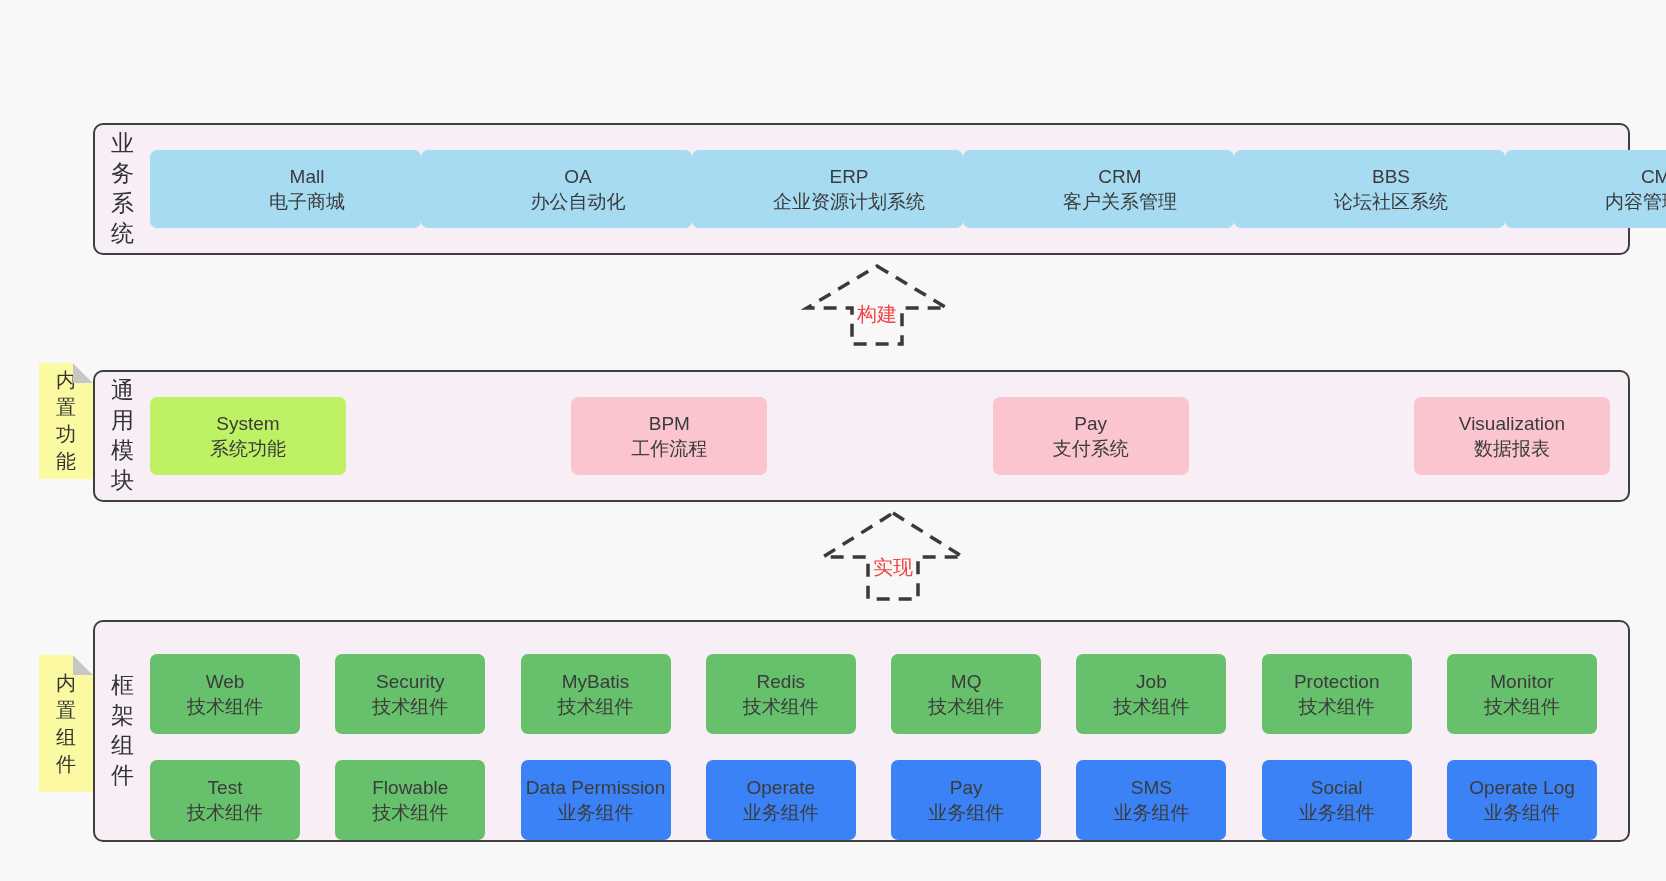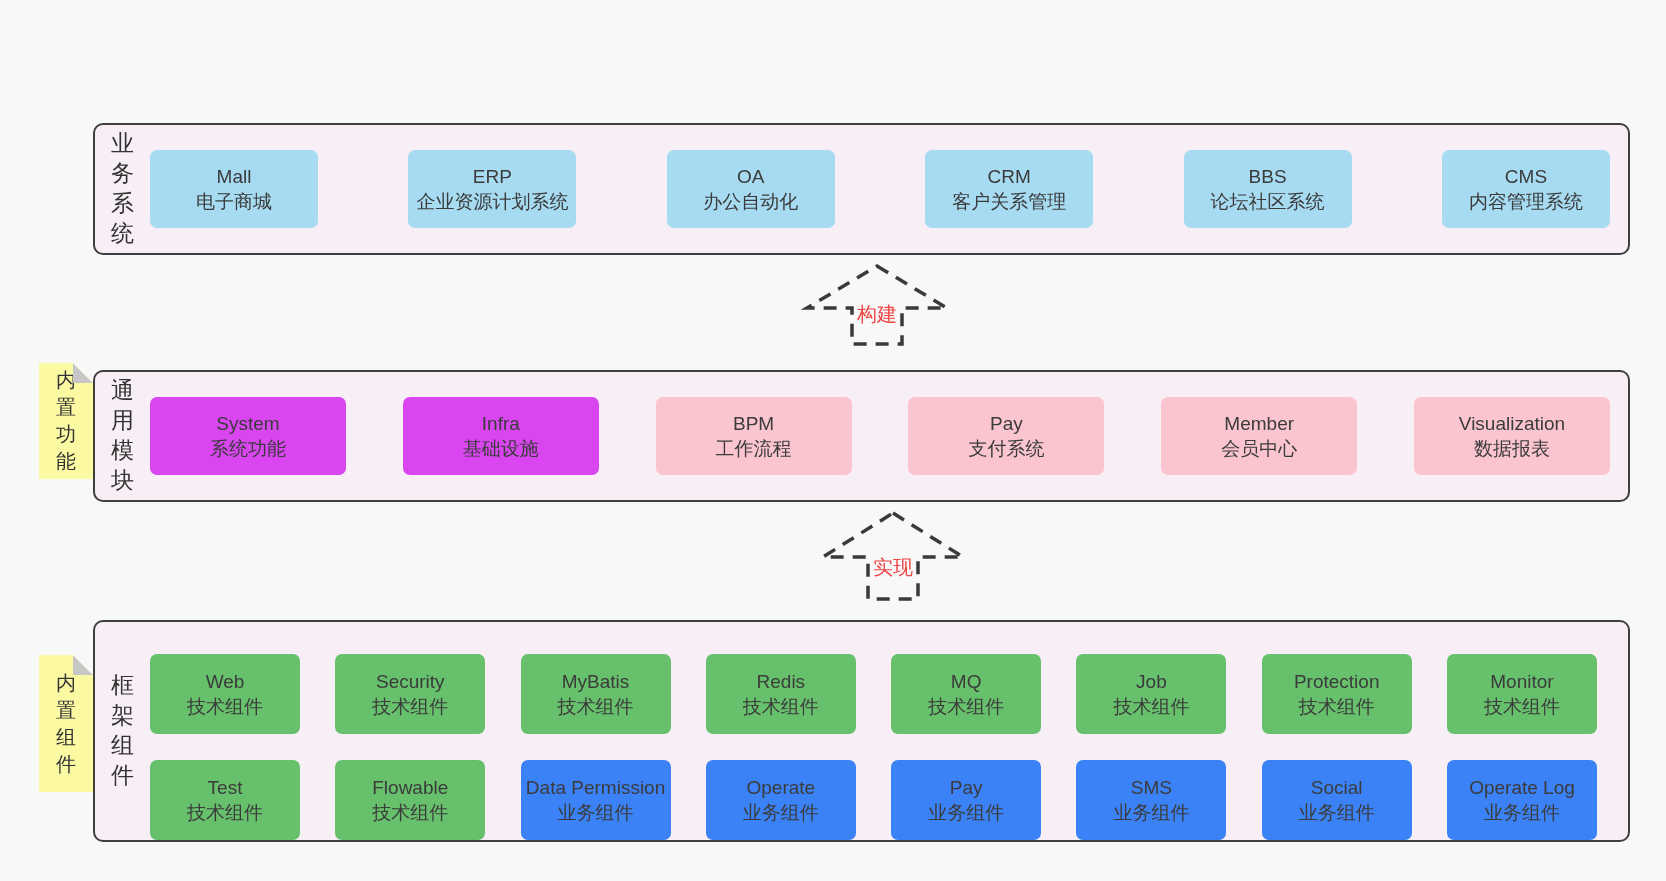--- a/index.html
+++ b/index.html
@@ -19,25 +19,25 @@
   .v-label{
     white-space:pre-line;text-align:center;font-size:23px;line-height:1.3;color:#333;
   }
   .boxes-area{flex:1;display:flex;align-items:center;justify-content:space-between;padding-right:18px;}
   .rows-area{flex:1;display:flex;flex-direction:column;justify-content:flex-end;gap:26px;padding-right:31px;}
   .box-row{display:flex;justify-content:space-between;}
   .dbox{
     border-radius:7px;display:flex;flex-direction:column;align-items:center;justify-content:center;
     text-align:center;font-size:19px;line-height:1.32;color:#3b3b3b;
   }
-  .b-wide{width:168px;height:78px;}
+  .b-wide{width:228px;height:78px;padding-left:43px;}
   .b-mid{width:196px;height:78px;}
   .b-small{width:150px;height:80px;padding:0 4px;box-sizing:border-box;}
   .c-blue{background:#a6dbf2;}
-  .c-red{background:#d946ef;}
+  .c-red{background:#bef264;}
   .c-pink{background:#fac5cf;}
   .c-green{background:#67c06b;}
   .c-lightgreen{background:#3b82f6;}
   .sticky{
     position:absolute;left:39px;width:54px;background:#fbf9a2;z-index:3;
     display:flex;align-items:center;justify-content:center;
     clip-path:polygon(0 0,calc(100% - 20px) 0,100% 20px,100% 100%,0 100%);
   }
   .sticky .v-label{font-size:20px;line-height:1.35;}
   .sticky-fold{
@@ -60,26 +60,26 @@
 务
 系
 统</div>
   </div>
   <div class="boxes-area">
     <div class="dbox b-wide c-blue">
       <span>Mall</span>
       <span>电子商城</span>
     </div>
     <div class="dbox b-wide c-blue">
+      <span>OA</span>
+      <span>办公自动化</span>
+    </div>
+    <div class="dbox b-wide c-blue">
       <span>ERP</span>
       <span>企业资源计划系统</span>
-    </div>
-    <div class="dbox b-wide c-blue">
-      <span>OA</span>
-      <span>办公自动化</span>
     </div>
     <div class="dbox b-wide c-blue">
       <span>CRM</span>
       <span>客户关系管理</span>
     </div>
     <div class="dbox b-wide c-blue">
       <span>BBS</span>
       <span>论坛社区系统</span>
     </div>
     <div class="dbox b-wide c-blue">
@@ -109,35 +109,27 @@
     <div class="v-label">通
 用
 模
 块</div>
   </div>
   <div class="boxes-area">
     <div class="dbox b-mid c-red">
       <span>System</span>
       <span>系统功能</span>
     </div>
-    <div class="dbox b-mid c-red">
-      <span>Infra</span>
-      <span>基础设施</span>
-    </div>
     <div class="dbox b-mid c-pink">
       <span>BPM</span>
       <span>工作流程</span>
     </div>
     <div class="dbox b-mid c-pink">
       <span>Pay</span>
       <span>支付系统</span>
-    </div>
-    <div class="dbox b-mid c-pink">
-      <span>Member</span>
-      <span>会员中心</span>
     </div>
     <div class="dbox b-mid c-pink">
       <span>Visualization</span>
       <span>数据报表</span>
     </div>
   </div>
 </div>
 
 <div class="arrow-wrap" style="left:816px;top:509px;width:154px;height:94px;">
   <svg width="154" height="94" viewBox="0 0 154 94">

